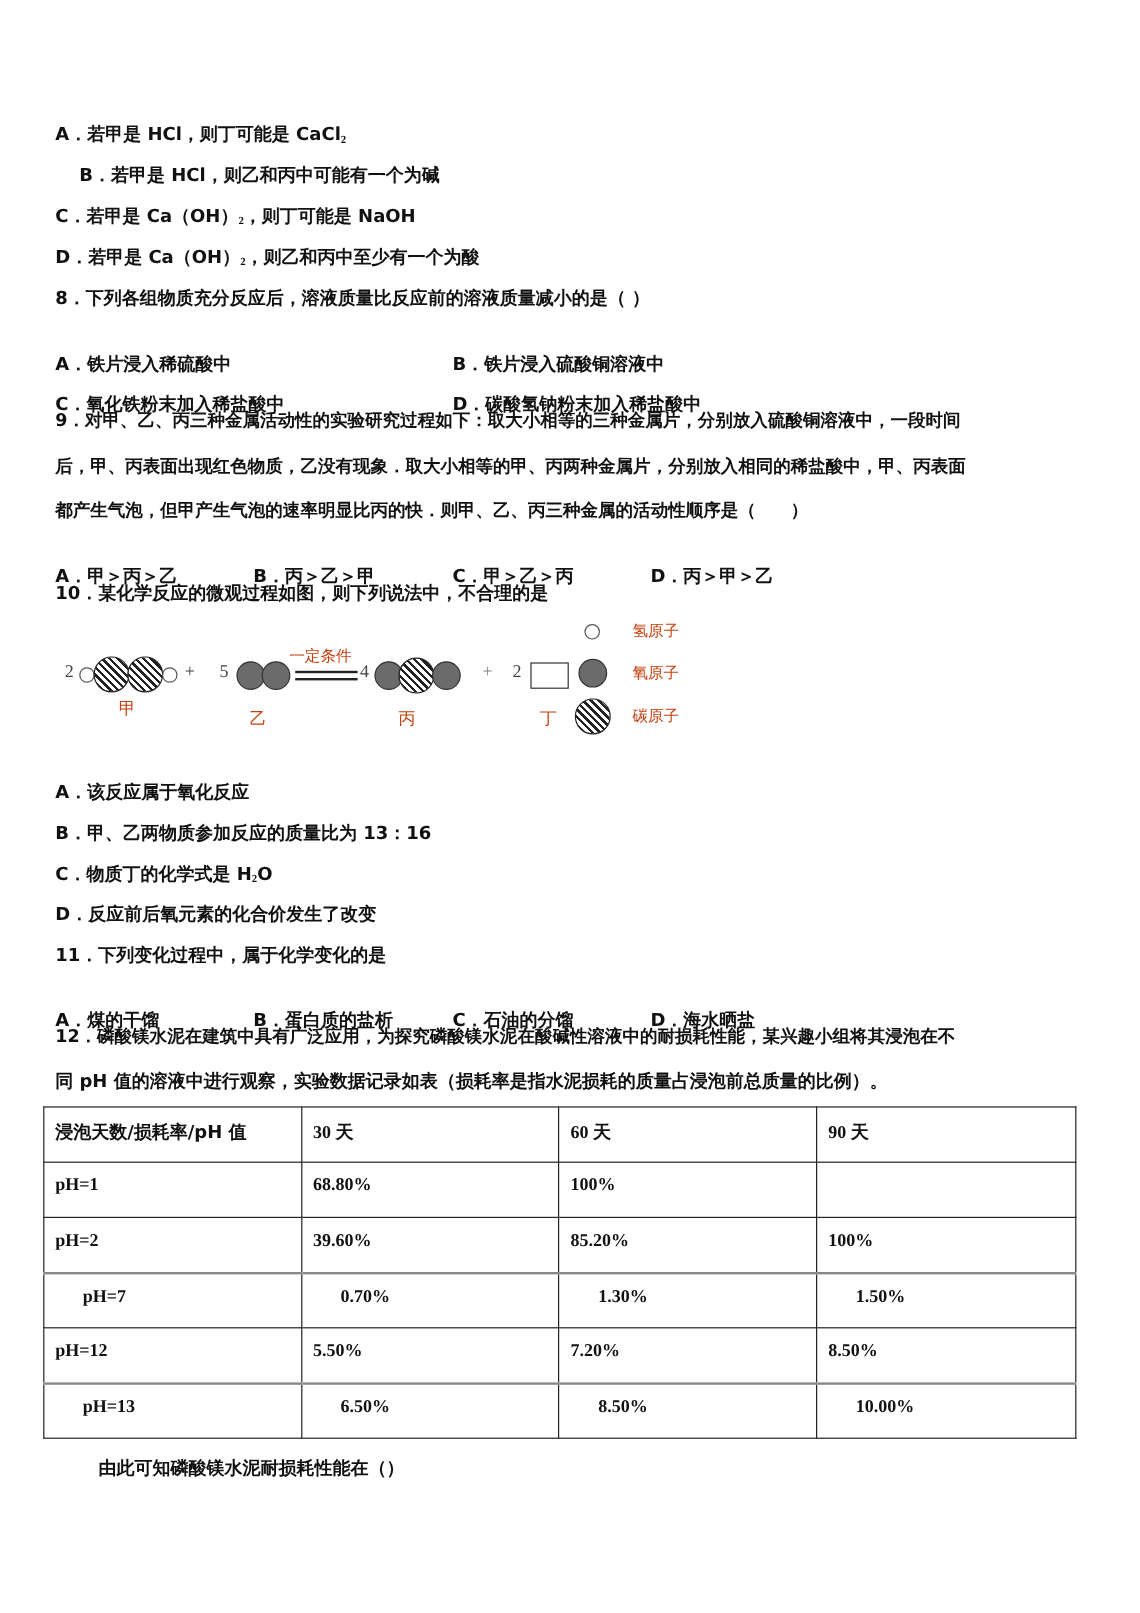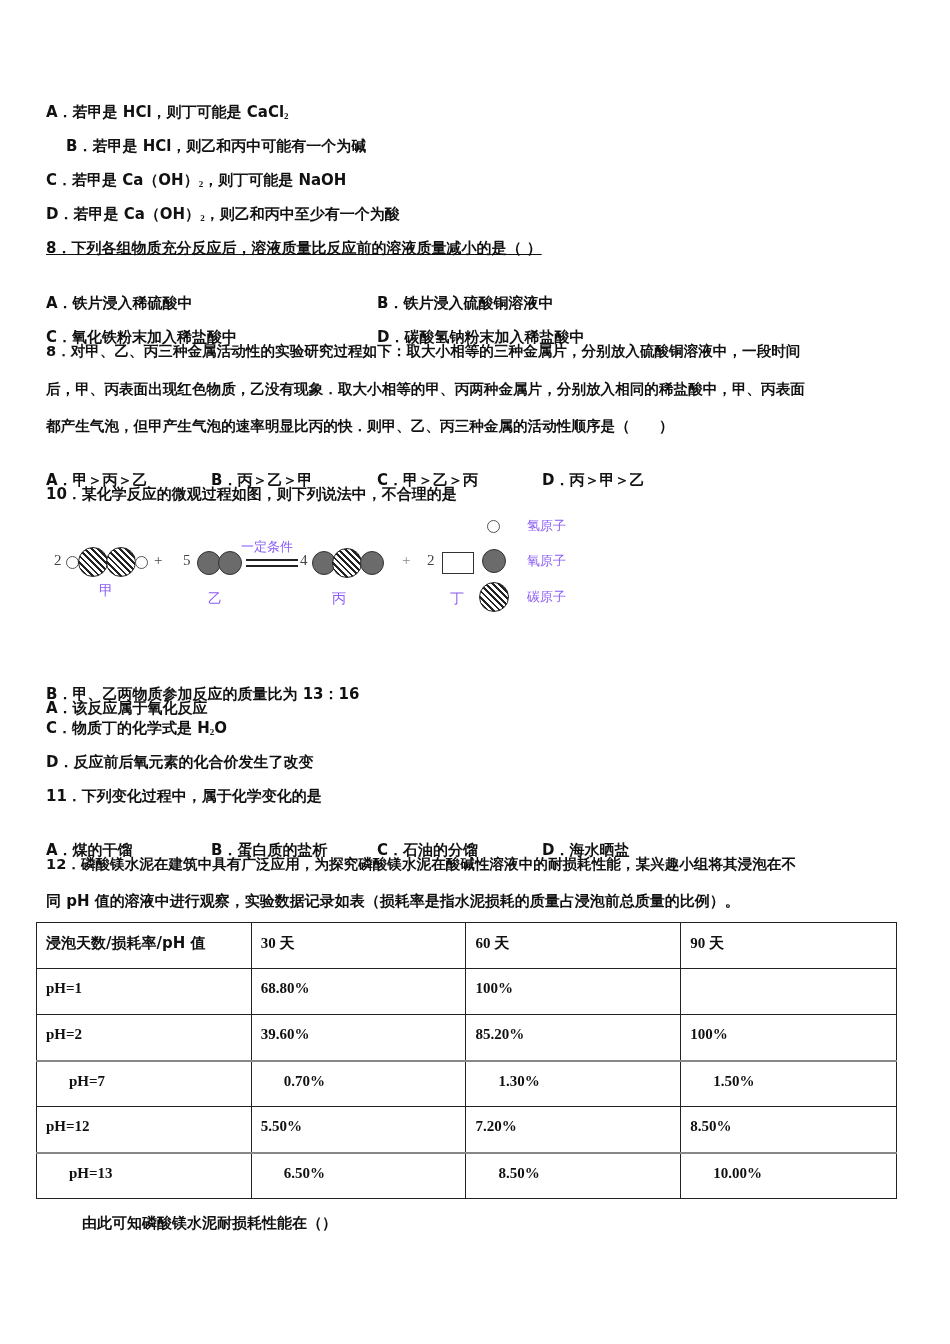--- a/index.html
+++ b/index.html
@@ -10,21 +10,21 @@
     .line {
       position: absolute; left: 46px; font-size: 15px; line-height: 20px;
       white-space: nowrap;
     }
     .opt { position: absolute; font-size: 15px; line-height: 20px; white-space: nowrap; margin-top: 20px; }
     sub { font-size: 9px; vertical-align: -2px; font-family: "Liberation Serif", serif; }
 
     
     .diagram { position: absolute; left: 46px; top: 512px; width: 560px; height: 110px; font-weight: normal; }
     .dia-txt { position: absolute; font-family: "Liberation Serif", serif; font-size: 15px; color: #444; font-weight: normal; }
-    .dia-cn { position: absolute; font-family: "DejaVu Sans", sans-serif; font-size: 14px; color: #8b5cf6; font-weight: normal; }
+    .dia-cn { position: absolute; font-family: "DejaVu Sans", sans-serif; font-size: 14px; color: #c2410c; font-weight: normal; }
     .atom { position: absolute; border-radius: 50%; box-sizing: border-box; }
     .h-atom { width: 13px; height: 13px; border: 1.5px solid #555; background: #fff; }
     .o-atom { width: 24px; height: 24px; background: #6b6b6b; border: 1.5px solid #333; }
     .c-atom { width: 30px; height: 30px; border: 1.5px solid #222;
       background: repeating-linear-gradient(45deg, #222 0px, #222 2px, #fff 2px, #fff 4.5px); }
     .arrow-line { position: absolute; height: 2px; background: #222; }
     .box { position: absolute; width: 32px; height: 22px; border: 1.5px solid #333; background: #fff; box-sizing: border-box; }
 
     
     table.data {
@@ -48,35 +48,35 @@
 <div class="line" style="top:136px;margin-left:20px;">
   <span>B．</span><span>若甲是 HCl，则乙和丙中可能有一个为碱</span>
 </div>
 <div class="line" style="top:170px;">
   <span>C．</span><span>若甲是 Ca（OH）</span><sub>2</sub><span>，则丁可能是 NaOH</span>
 </div>
 <div class="line" style="top:204px;">
   <span>D．</span><span>若甲是 Ca（OH）</span><sub>2</sub><span>，则乙和丙中至少有一个为酸</span>
 </div>
 
-<div class="line" style="top:238px;text-decoration:underline;">8．下列各组物质充分反应后，溶液质量比反应前的溶液质量减小的是（ ）</div>
+<div class="line" style="top:238px;">8．下列各组物质充分反应后，溶液质量比反应前的溶液质量减小的是（ ）</div>
 <div class="opt" style="left:46px; top:273px;">
   <span>A．</span><span>铁片浸入稀硫酸中</span>
 </div>
 <div class="opt" style="left:377px; top:273px;">
   <span>B．</span><span>铁片浸入硫酸铜溶液中</span>
 </div>
 <div class="opt" style="left:46px; top:307px;">
   <span>C．</span><span>氧化铁粉末加入稀盐酸中</span>
 </div>
 <div class="opt" style="left:377px; top:307px;">
   <span>D．</span><span>碳酸氢钠粉末加入稀盐酸中</span>
 </div>
 
-<div class="line" style="top:341px; font-size:14.6px;">8．对甲、乙、丙三种金属活动性的实验研究过程如下：取大小相等的三种金属片，分别放入硫酸铜溶液中，一段时间</div>
+<div class="line" style="top:341px; font-size:14.6px;">9．对甲、乙、丙三种金属活动性的实验研究过程如下：取大小相等的三种金属片，分别放入硫酸铜溶液中，一段时间</div>
 <div class="line" style="top:379px; font-size:14.6px;">后，甲、丙表面出现红色物质，乙没有现象．取大小相等的甲、丙两种金属片，分别放入相同的稀盐酸中，甲、丙表面</div>
 <div class="line" style="top:416px; font-size:14.6px;">都产生气泡，但甲产生气泡的速率明显比丙的快．则甲、乙、丙三种金属的活动性顺序是（　　）</div>
 <div class="opt" style="left:46px; top:450px;">
   <span>A．</span><span>甲＞丙＞乙</span>
 </div>
 <div class="opt" style="left:211px; top:450px;">
   <span>B．</span><span>丙＞乙＞甲</span>
 </div>
 <div class="opt" style="left:377px; top:450px;">
   <span>C．</span><span>甲＞乙＞丙</span>
@@ -118,21 +118,21 @@
   <span class="dia-cn" style="left:404px; top:78px;">丁</span>
 
   <span class="atom h-atom" style="left:441px; top:8px;"></span>
   <span class="dia-cn" style="left:481px; top:5px; font-size:13px;">氢原子</span>
   <span class="atom o-atom" style="left:436px; top:37px;"></span>
   <span class="dia-cn" style="left:481px; top:40px; font-size:13px;">氧原子</span>
   <span class="atom c-atom" style="left:433px; top:70px;"></span>
   <span class="dia-cn" style="left:481px; top:76px; font-size:13px;">碳原子</span>
 </div>
 
-<div class="line" style="top:650px;margin-top:48px;">
+<div class="line" style="top:650px;">
   <span>A．</span><span>该反应属于氧化反应</span>
 </div>
 <div class="line" style="top:684px;">
   <span>B．</span><span>甲、乙两物质参加反应的质量比为 13：16</span>
 </div>
 <div class="line" style="top:718px;">
   <span>C．</span><span>物质丁的化学式是 H</span><sub>2</sub><span>O</span>
 </div>
 <div class="line" style="top:752px;">
   <span>D．</span><span>反应前后氧元素的化合价发生了改变</span>

